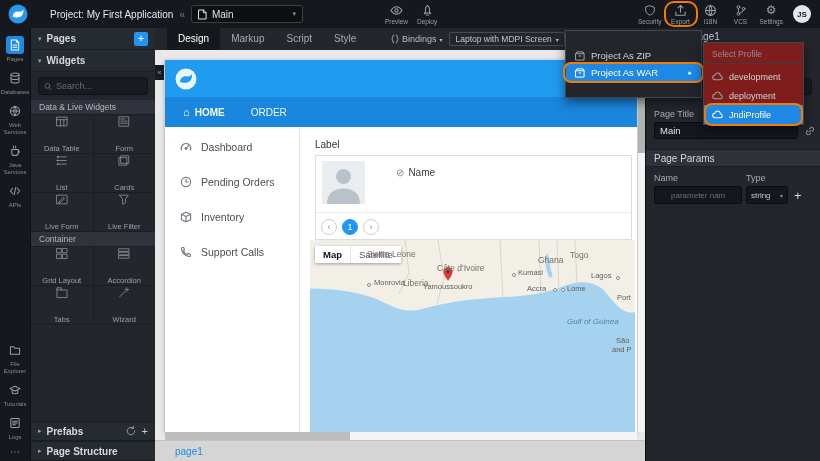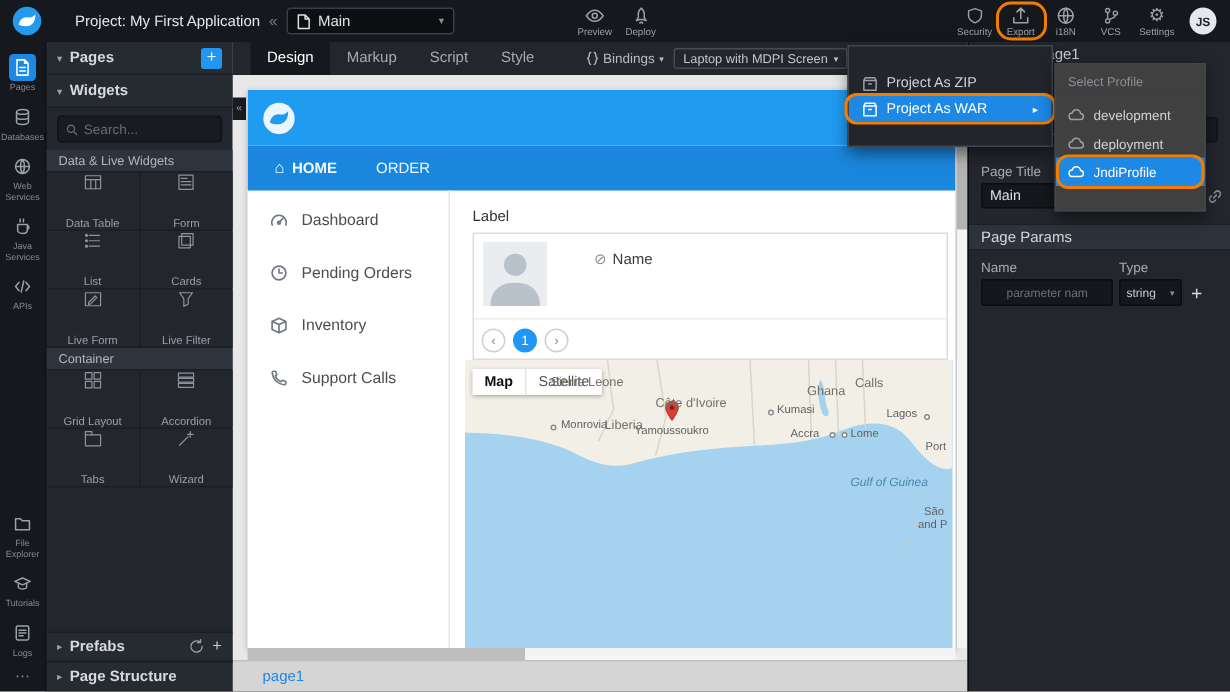--- a/index.html
+++ b/index.html
@@ -129,21 +129,21 @@
   .pp-add { margin-left:2px; color:#d3d7dc; font-size:13px; }
 
   
   .export-menu { position:absolute; left:565px; top:30px; width:137px; background:#22252b; border:1px solid #41464e; box-shadow:0 4px 10px rgba(0,0,0,.5); padding:16px 0; z-index:50; }
   .em-item { height:17px; display:flex; align-items:center; gap:6px; padding:0 9px; font-size:9.5px; color:#ced2d8; position:relative; }
   .em-item .ico { display:flex; color:#9aa0a8; }
   .em-item.active { background:#1e88e5; color:#fff; }
   .em-item.active .ico { color:#fff; }
   .em-arrow { margin-left:auto; font-size:7px; }
   .em-item .ann-ring { left:-3px; right:-3px; top:-2px; bottom:-2px; border-radius:8px; }
-  .export-submenu { position:absolute; left:703px; top:42px; width:101px; background:#404040; border:1px solid #41464e; box-shadow:0 4px 10px rgba(0,0,0,.5); padding:3px 0 16px; z-index:51; }
+  .export-submenu { position:absolute; left:703px; top:42px; width:101px; background:#7f1d1d; border:1px solid #41464e; box-shadow:0 4px 10px rgba(0,0,0,.5); padding:3px 0 0; z-index:51; }
   .esm-header { padding:3px 8px 4px; font-size:8.5px; color:#8b9097; border-bottom:1px solid #3a3f46; margin-bottom:3px; }
   .esm-item { height:19px; display:flex; align-items:center; gap:6px; padding:0 8px; font-size:9px; color:#ced2d8; position:relative; }
   .esm-item .ico { display:flex; color:#9aa0a8; }
   .esm-item.active { background:#1e88e5; color:#fff; }
   .esm-item.active .ico { color:#fff; }
   .esm-item .ann-ring { left:0px; right:0px; top:-2px; bottom:-2px; border-radius:8px; }
 
   svg.st { stroke:currentColor; fill:none; stroke-width:1.1; stroke-linecap:round; stroke-linejoin:round; }
 </style>
 </head>
@@ -556,21 +556,21 @@
               <span class="ml country" style="left:93px;top:38px">Liberia</span>
               <span class="ml country" style="left:127px;top:23px">Côte d'Ivoire</span>
               <span class="ml" style="left:113px;top:42px">Yamoussoukro</span>
               <span class="mdot" style="left:202px;top:33px"></span>
               <span class="ml" style="left:208px;top:28px">Kumasi</span>
               <span class="ml country" style="left:228px;top:15px">Ghana</span>
               <span class="ml" style="left:217px;top:44px">Accra</span>
               <span class="mdot" style="left:243px;top:48px"></span>
               <span class="mdot" style="left:251px;top:48px"></span>
               <span class="ml" style="left:257px;top:44px">Lome</span>
-              <span class="ml country" style="left:260px;top:10px">Calls</span>
+              <span class="ml country" style="left:260px;top:10px">Togo</span>
               <span class="ml" style="left:281px;top:31px">Lagos</span>
               <span class="mdot" style="left:306px;top:36px"></span>
               <span class="ml" style="left:307px;top:53px">Port</span>
               <span class="ml water" style="left:257px;top:77px">Gulf of Guinea</span>
               <span class="ml" style="left:306px;top:96px">São</span>
               <span class="ml" style="left:302px;top:105px">and P</span>
             </div>
           </div>
         </div>
       </div>

